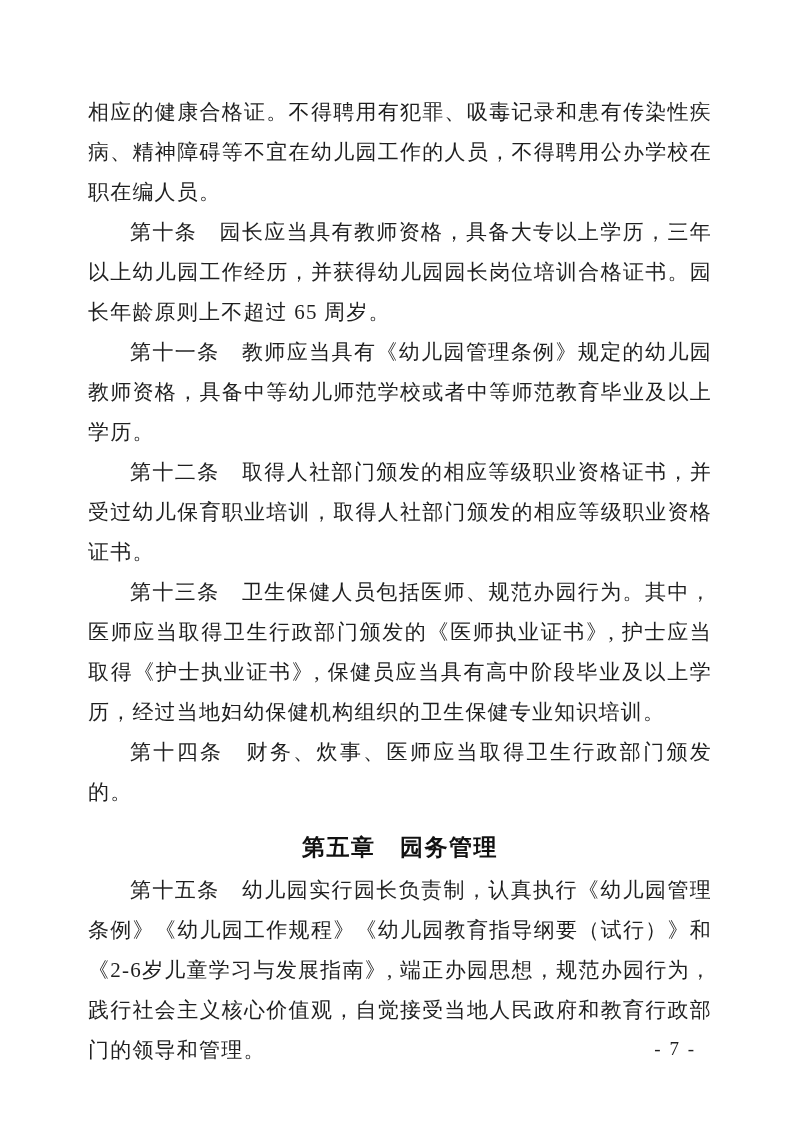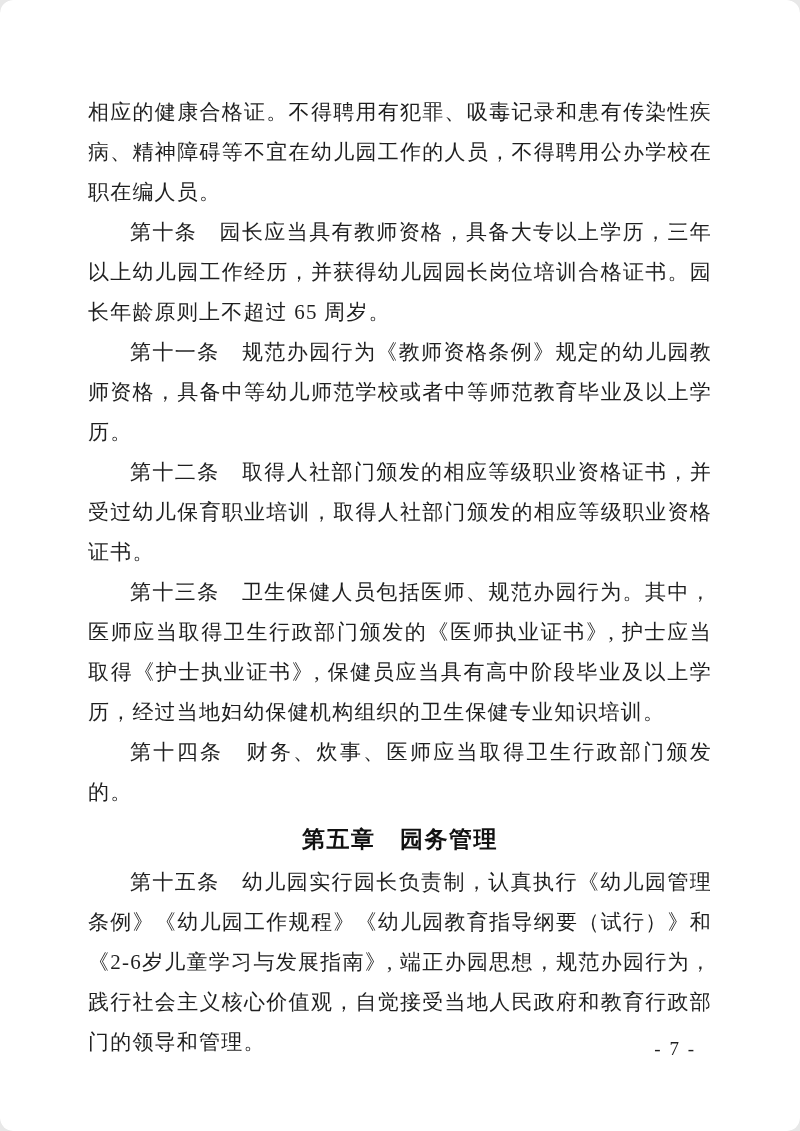--- a/index.html
+++ b/index.html
@@ -1,15 +1,15 @@
 <!DOCTYPE html>
 <html><head>
 <meta charset="utf-8">
 <style>
-  * { margin: 0; padding: 0; box-sizing: border-box; border-radius: 13px; }
+  * { margin: 0; padding: 0; box-sizing: border-box; }
 
   html, body {
     background: #e8e8e8;
   }
 
   .page {
     position: relative;
     width: 800px;
     height: 1131px;
     margin: 0 auto;
@@ -40,21 +40,21 @@
   }
 
   h2.chapter {
     font-family: "DejaVu Sans", "Liberation Sans", sans-serif;
     font-weight: 700;
     font-size: 23px;
     line-height: 40px;
     text-align: center;
     letter-spacing: 1.5px;
     color: #111111;
-    margin: 7px 0 3px 0;
+    margin: 15px 0 3px 0;
   }
 
   .page-number {
     position: absolute;
     top: 1038px;
     right: 104px;
     font-size: 19px;
     letter-spacing: 2px;
     color: #1f1f1f;
     font-family: "Liberation Serif", "DejaVu Serif", serif;
@@ -63,21 +63,21 @@
 </head>
 <body>
 
 <div class="page">
   <div class="content">
 
     <p class="body-par no-indent">相应的健康合格证。不得聘用有犯罪、吸毒记录和患有传染性疾病、精神障碍等不宜在幼儿园工作的人员，不得聘用公办学校在职在编人员。</p>
 
     <p class="body-par">第十条　园长应当具有教师资格，具备大专以上学历，三年以上幼儿园工作经历，并获得幼儿园园长岗位培训合格证书。园长年龄原则上不超过 65 周岁。</p>
 
-    <p class="body-par">第十一条　规范办园行为《教师资格条例》规定的幼儿园教师资格，具备中等幼儿师范学校或者中等师范教育毕业及以上学历。</p>
+    <p class="body-par">第十一条　教师应当具有《幼儿园管理条例》规定的幼儿园教师资格，具备中等幼儿师范学校或者中等师范教育毕业及以上学历。</p>
 
     <p class="body-par">第十二条　取得人社部门颁发的相应等级职业资格证书，并受过幼儿保育职业培训，取得人社部门颁发的相应等级职业资格证书。</p>
 
     <p class="body-par">第十三条　卫生保健人员包括医师、规范办园行为。其中，医师应当取得卫生行政部门颁发的《医师执业证书》, 护士应当取得《护士执业证书》, 保健员应当具有高中阶段毕业及以上学历，经过当地妇幼保健机构组织的卫生保健专业知识培训。</p>
 
     <p class="body-par">第十四条　财务、炊事、医师应当取得卫生行政部门颁发的。</p>
 
     <h2 class="chapter">第五章　园务管理</h2>
 
     <p class="body-par">第十五条　幼儿园实行园长负责制，认真执行《幼儿园管理条例》《幼儿园工作规程》《幼儿园教育指导纲要（试行）》和《2-6岁儿童学习与发展指南》, 端正办园思想，规范办园行为，践行社会主义核心价值观，自觉接受当地人民政府和教育行政部门的领导和管理。</p>

